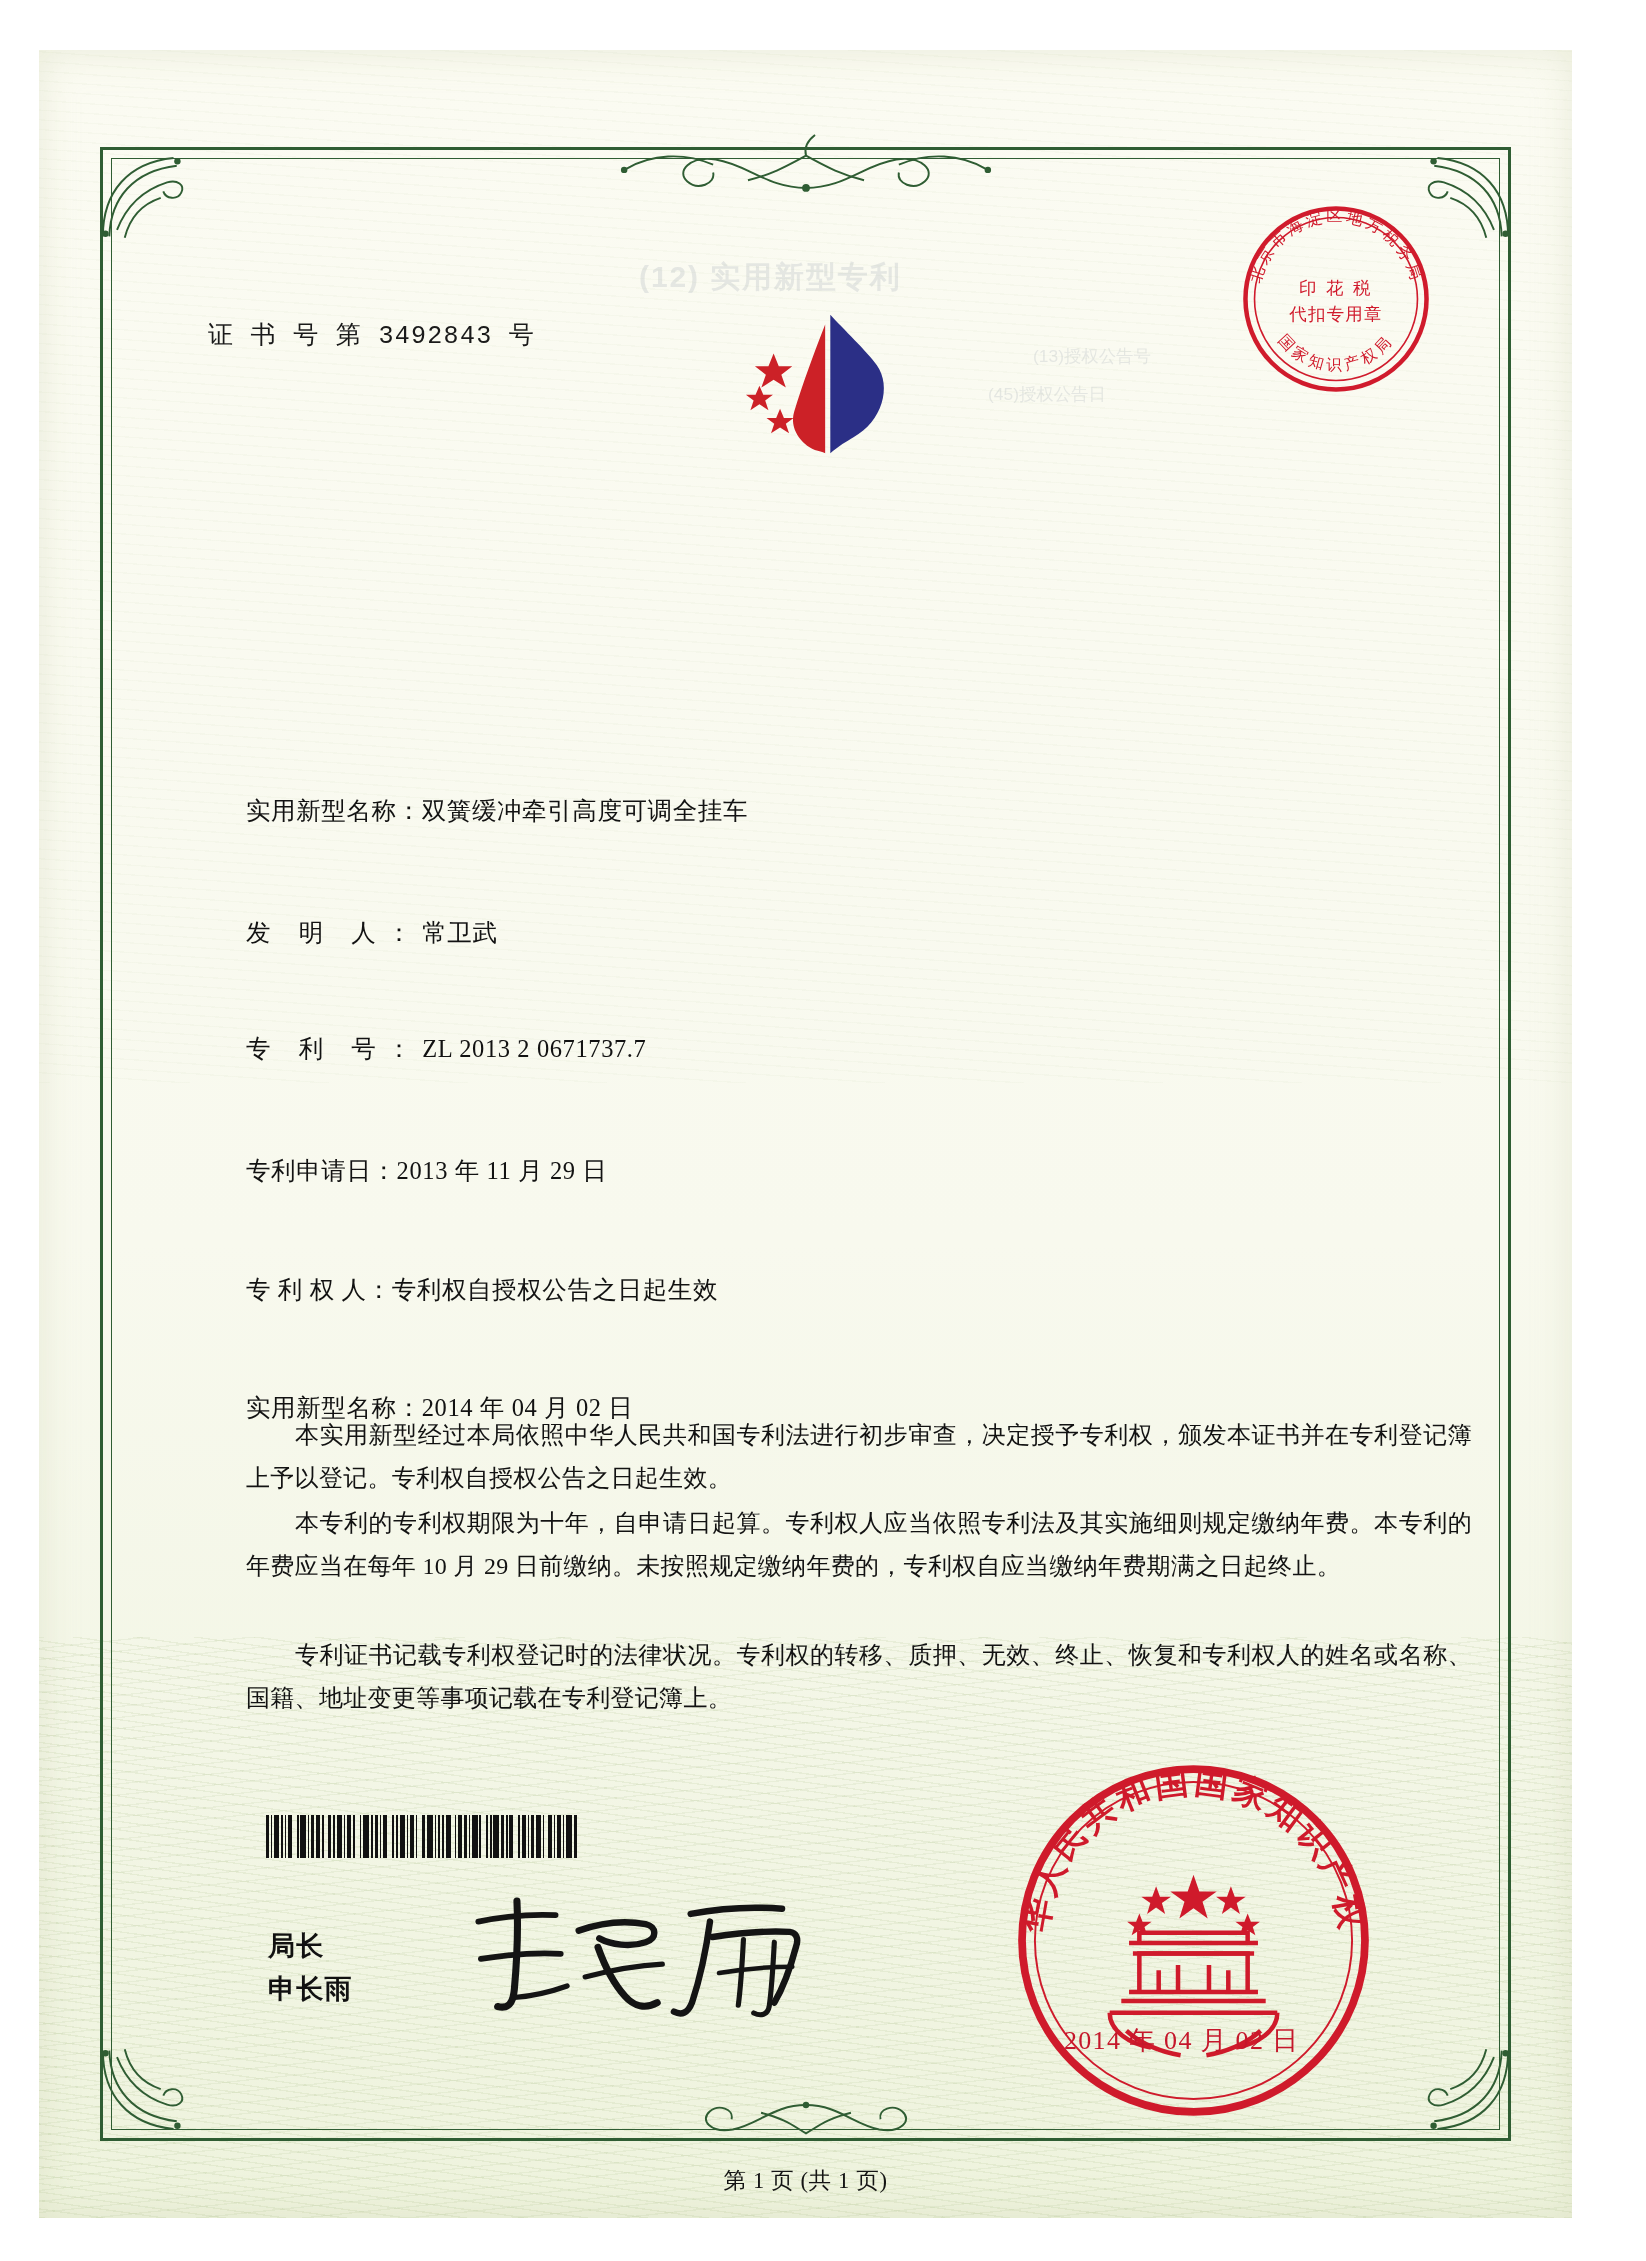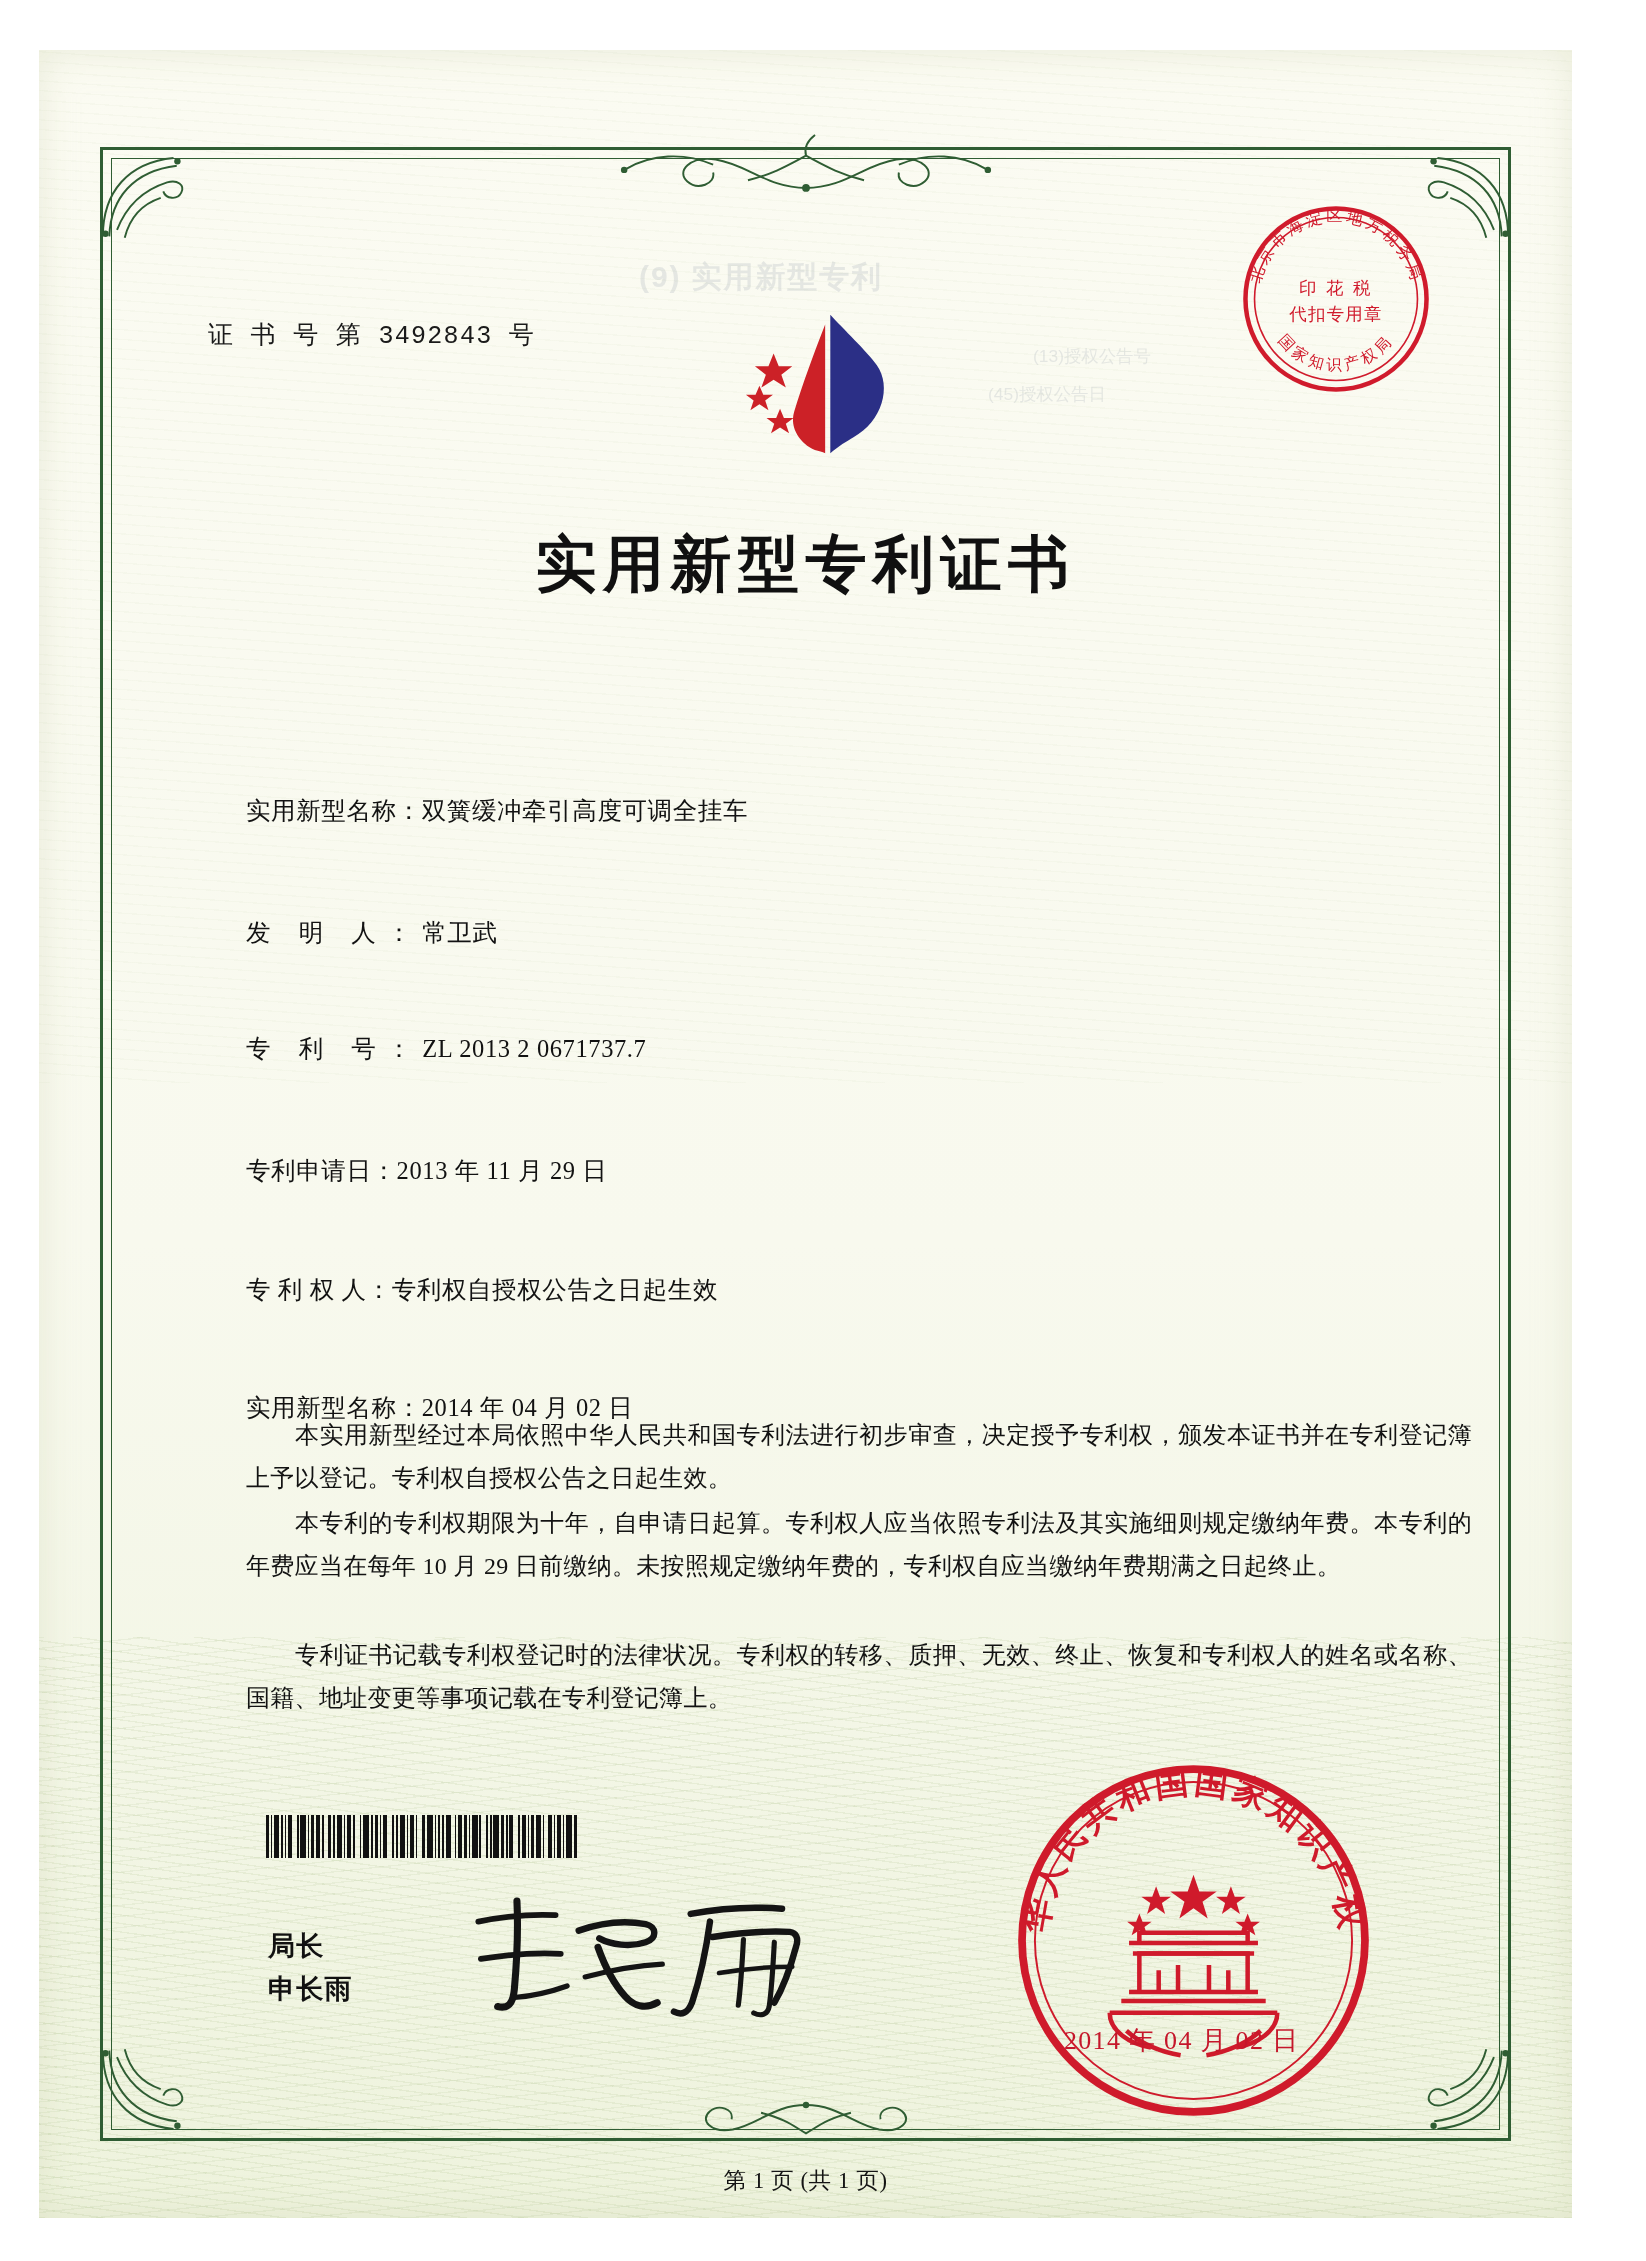--- a/index.html
+++ b/index.html
@@ -358,21 +358,21 @@
 
     <svg class="bottom-orn" viewBox="0 0 620 95">
       <g fill="none" stroke="currentColor" stroke-width="3">
         <path d="M310 84 C260 84 236 54 196 46 C162 40 144 60 160 74 C174 86 198 78 194 62"></path>
         <path d="M310 84 C360 84 384 54 424 46 C458 40 476 60 460 74 C446 86 422 78 426 62"></path>
         <path d="M240 72 C280 62 292 50 310 40 C328 50 340 62 380 72"></path>
         <circle cx="310" cy="84" r="5" fill="currentColor" stroke="none"></circle>
       </g>
     </svg>
 
-    <div class="ghost ghost-title">(9) 实用新型专利</div>
+    <div class="ghost ghost-title">(12) 实用新型专利</div>
     <div class="ghost ghost-l1">(13)授权公告号</div>
     <div class="ghost ghost-l2">(45)授权公告日</div>
     <div class="ghost ghost-l3">中 国</div>
 
     <div class="cert-no">证 书 号 第 3492843 号</div>
 
     <svg class="logo" viewBox="0 0 360 270">
       <path d="M196 255 L196 40 C216 62 252 96 268 118 C292 152 276 206 232 230 C222 236 208 244 196 255 Z" fill="#2b2f86"></path>
       <path d="M188 255 L188 55 C172 96 152 150 140 190 C132 216 150 240 172 250 C178 252 184 253 188 255 Z" fill="#cc2127"></path>
       <g fill="#cc2127">
@@ -392,21 +392,20 @@
       <text font-family="'Liberation Serif', serif" font-size="25" fill="#d01b2c" letter-spacing="5">
         <textPath href="#taxArcTop" startOffset="50%" text-anchor="middle">北京市海淀区地方税务局</textPath>
       </text>
       <text font-family="'Liberation Serif', serif" font-size="24" fill="#d01b2c" letter-spacing="6">
         <textPath href="#taxArcBot" startOffset="50%" text-anchor="middle">国家知识产权局</textPath>
       </text>
       <text x="150" y="143" text-anchor="middle" font-family="'Liberation Serif', serif" font-size="27" fill="#d01b2c" letter-spacing="4">印 花 税</text>
       <text x="150" y="183" text-anchor="middle" font-family="'Liberation Serif', serif" font-size="27" fill="#d01b2c" letter-spacing="2">代扣专用章</text>
     </svg>
 
-    <div class="main-title">实用新型专利证书</div>
 
     <div class="field f1">
       <span class="lbl">实用新型名称：</span><span class="val">双簧缓冲牵引高度可调全挂车</span>
     </div>
     <div class="field f2">
       <span class="lbl sp">发 明 人：</span><span class="val">常卫武</span>
     </div>
     <div class="field f3">
       <span class="lbl sp">专 利 号：</span><span class="val">ZL 2013 2 0671737.7</span>
     </div>

